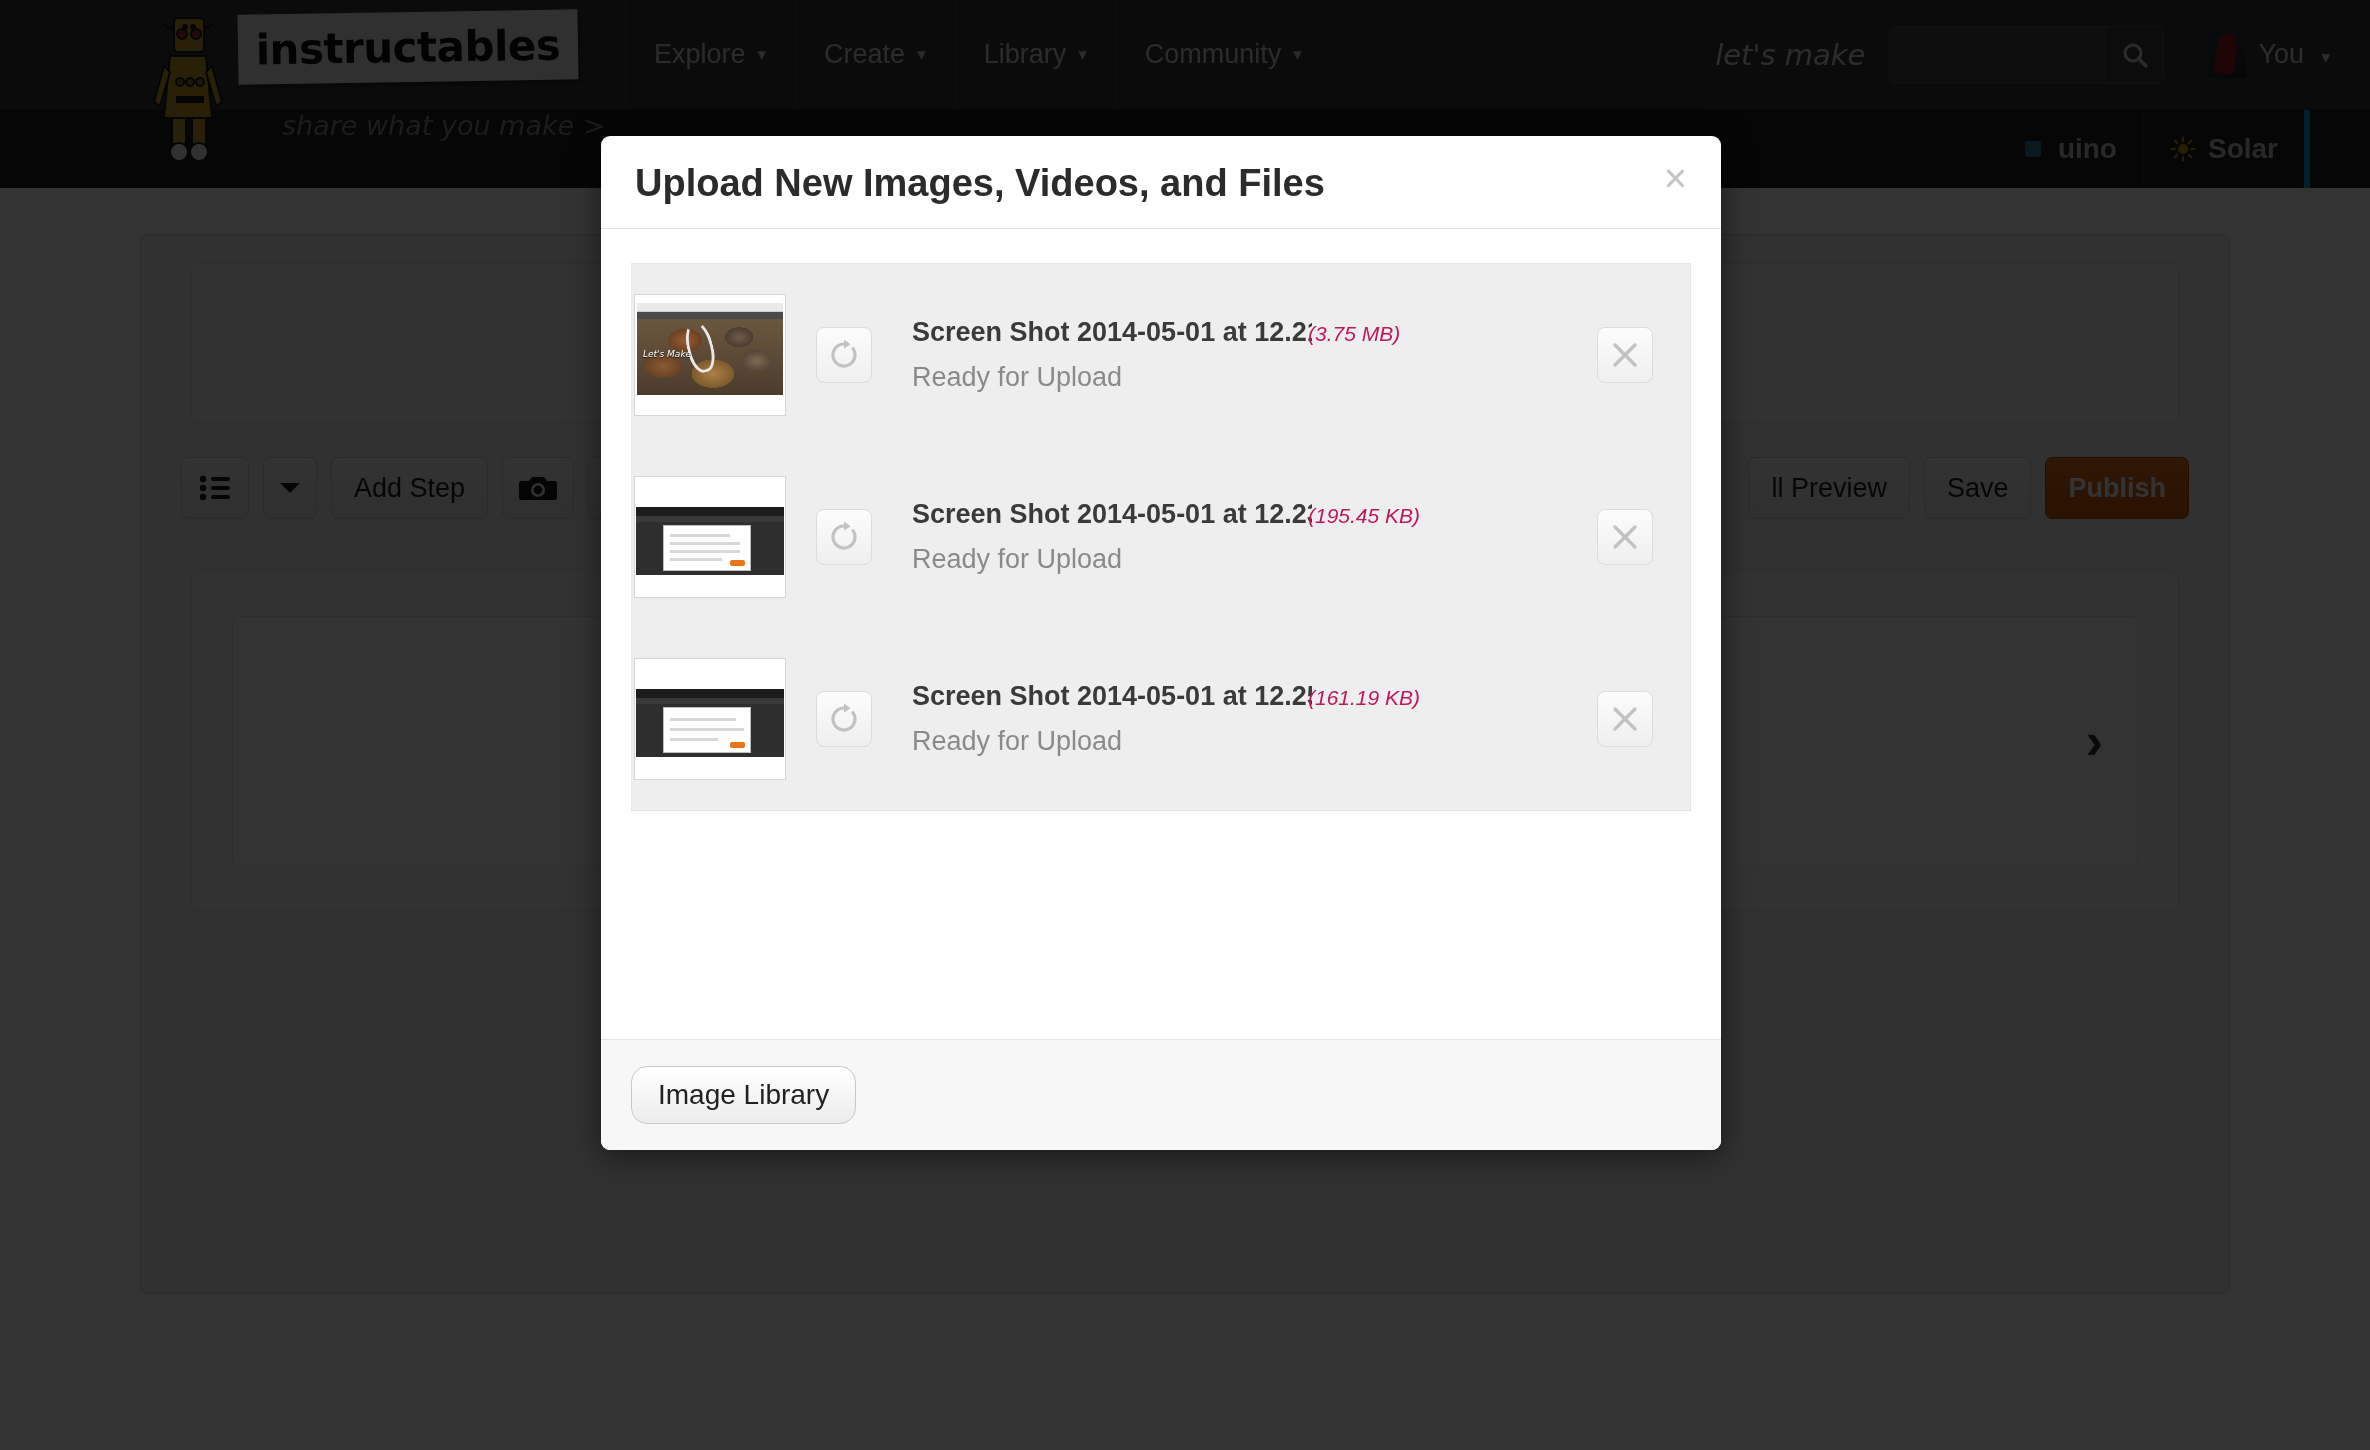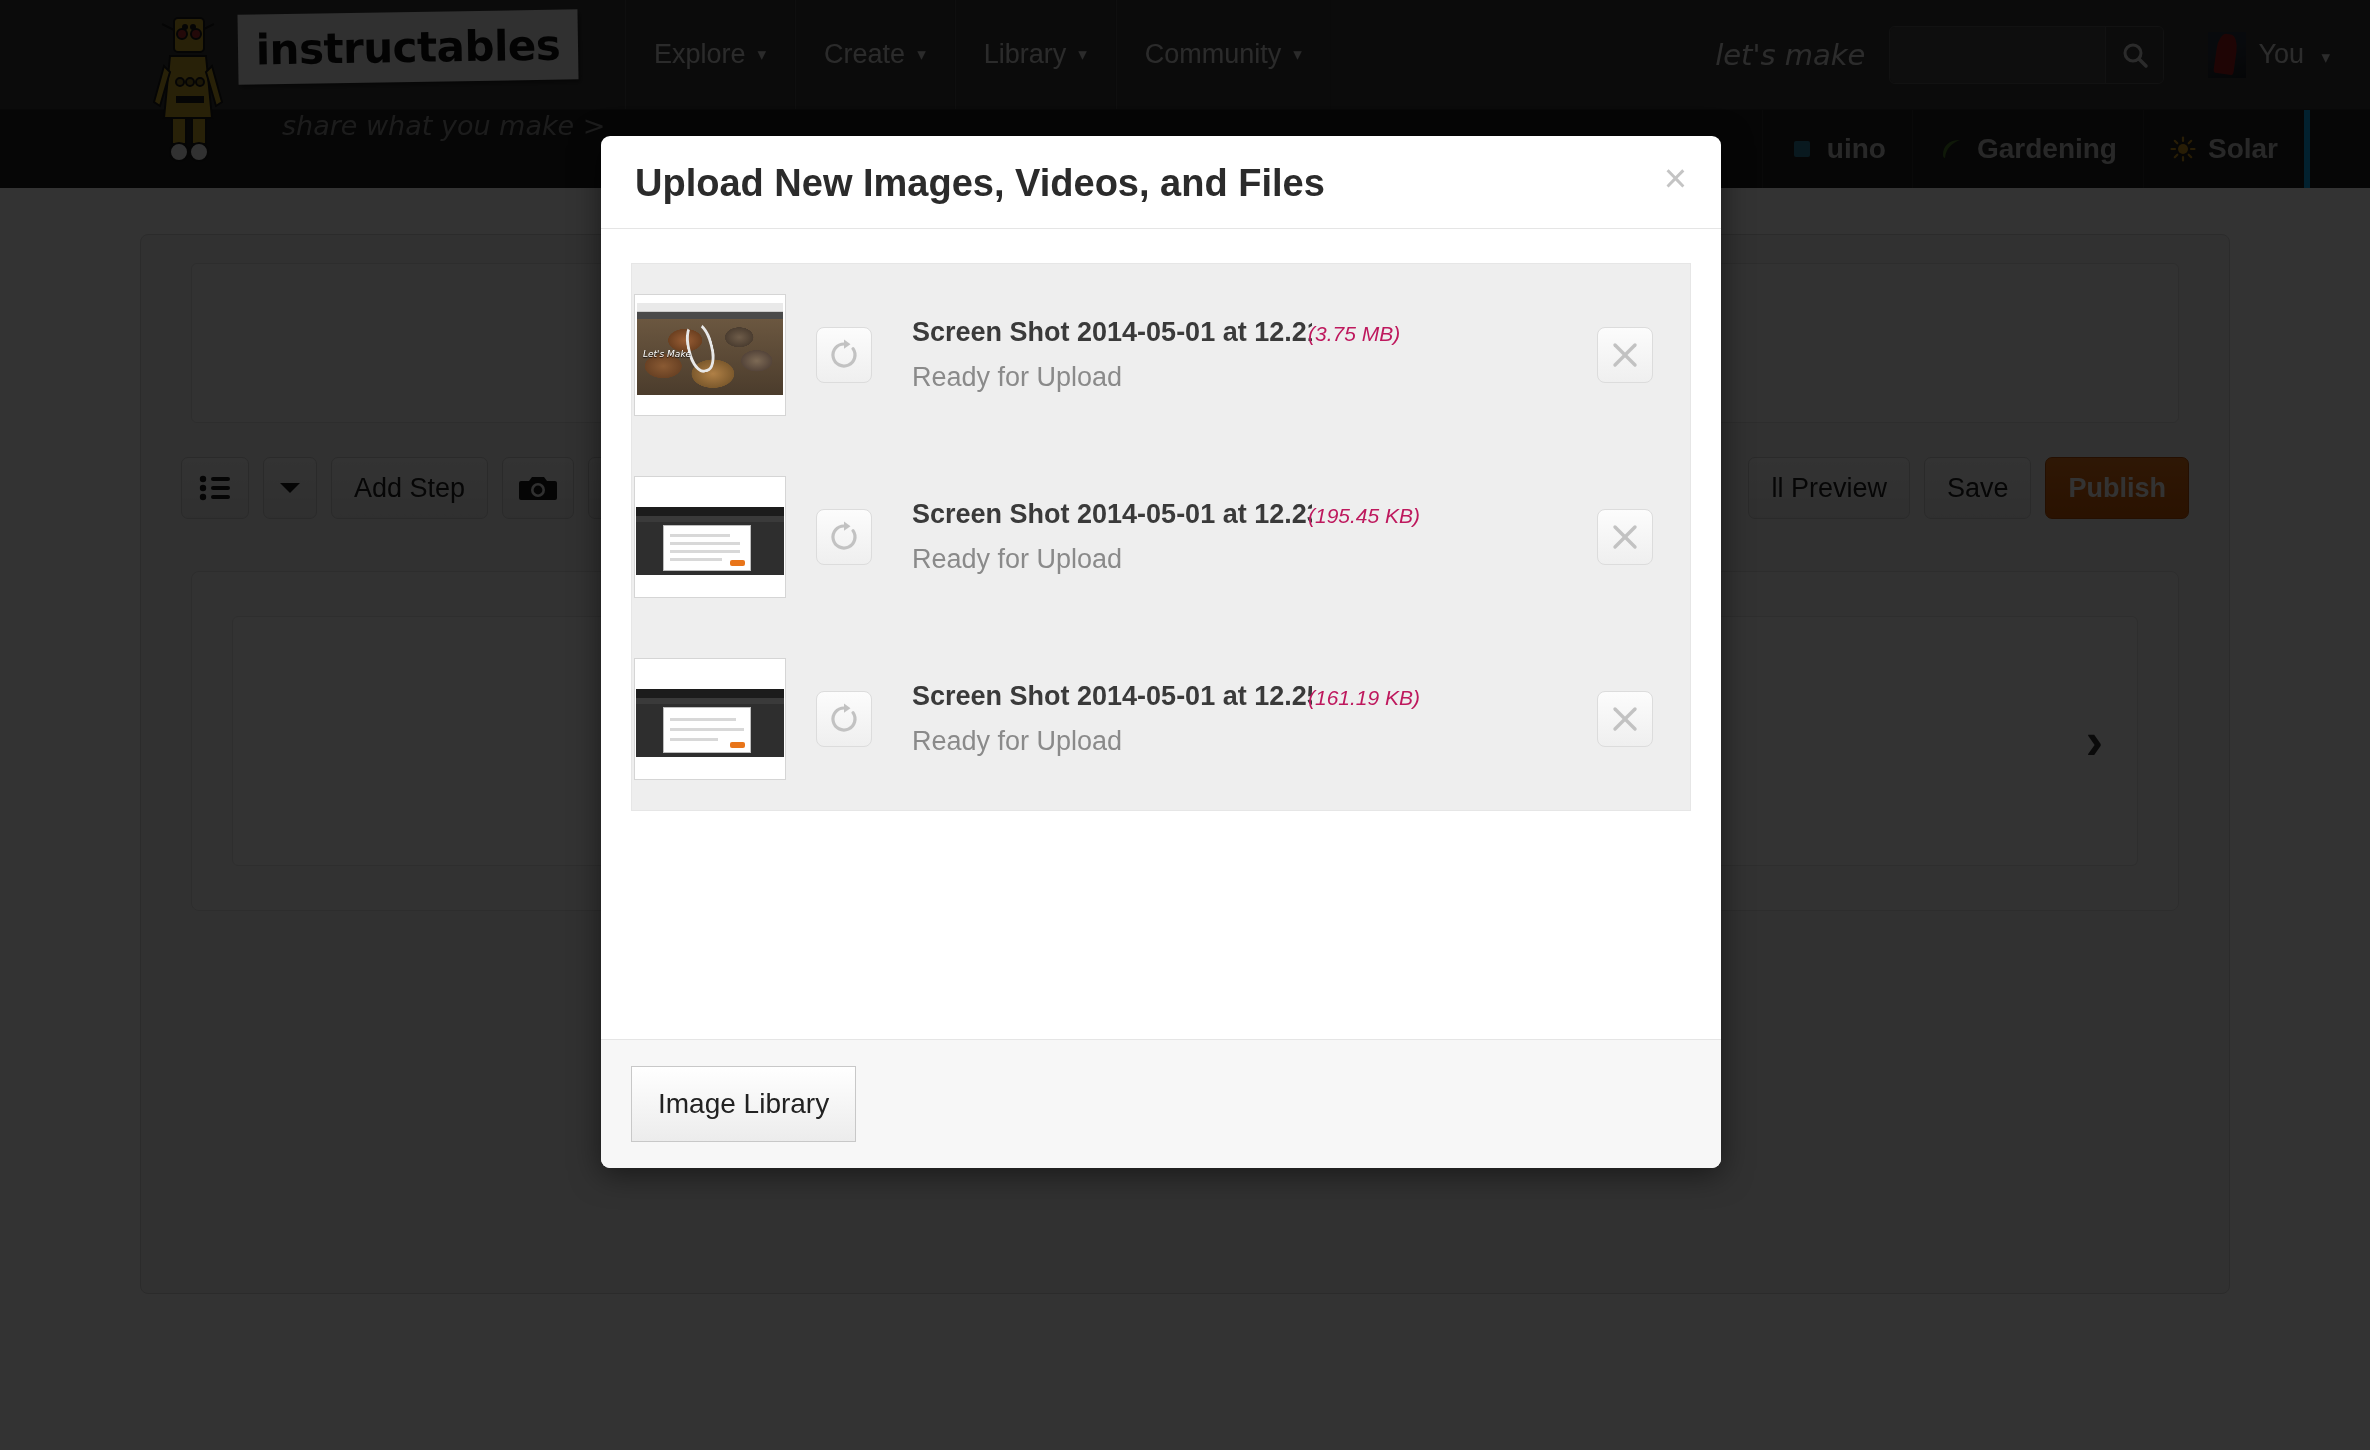--- a/index.html
+++ b/index.html
@@ -388,23 +388,23 @@
     color: #bdbdbd; font-size: 34px; line-height: 1;
   }
 
   .modal-footer {
     border-top: 1px solid #e5e5e5;
     background: #f7f7f7;
     padding: 26px 30px;
     display: flex; align-items: center;
   }
   .mbtn {
-    height: 76px;
+    height: 58px;
     padding: 0 26px;
-    border-radius: 0;
+    border-radius: 16px;
     border: 1px solid #c8c8c8;
     background: linear-gradient(#ffffff,#ececec);
     font-size: 28px;
     color: #222;
     display: flex; align-items: center; justify-content: center;
     font-family: "Liberation Sans", sans-serif;
   }
   .mbtn.primary {
     background: linear-gradient(#f08a2a,#e2650b);
     border-color: #c9560a;
@@ -491,26 +491,20 @@
     <div class="share-text">share what you make &gt;</div>
     <div class="subnav-right">
       <div class="subnav-item">
         <svg width="26" height="26" viewBox="0 0 26 26">
           <rect x="5" y="5" width="16" height="16" rx="2" fill="#2e7d9a"></rect>
         </svg>
         <span>uino</span>
       </div>
       <div class="subnav-item">
         <svg width="26" height="26" viewBox="0 0 26 26">
-          <path d="M21 4C10 4 4 10 4 19c0 2 1 3 2 3C7 12 13 7 21 4z" fill="#4a7a2a"></path>
-        </svg>
-        <span>Gardening</span>
-      </div>
-      <div class="subnav-item">
-        <svg width="26" height="26" viewBox="0 0 26 26">
           <circle cx="13" cy="13" r="5" fill="#c8911a"></circle>
           <g stroke="#c8911a" stroke-width="2.2" stroke-linecap="round">
             <line x1="13" y1="1.5" x2="13" y2="5"></line>
               <line x1="13" y1="21" x2="13" y2="24.5"></line>
             <line x1="1.5" y1="13" x2="5" y2="13"></line>
               <line x1="21" y1="13" x2="24.5" y2="13"></line>
             <line x1="4.8" y1="4.8" x2="7.3" y2="7.3"></line>
               <line x1="18.7" y1="18.7" x2="21.2" y2="21.2"></line>
             <line x1="21.2" y1="4.8" x2="18.7" y2="7.3"></line>
               <line x1="7.3" y1="18.7" x2="4.8" y2="21.2"></line>

